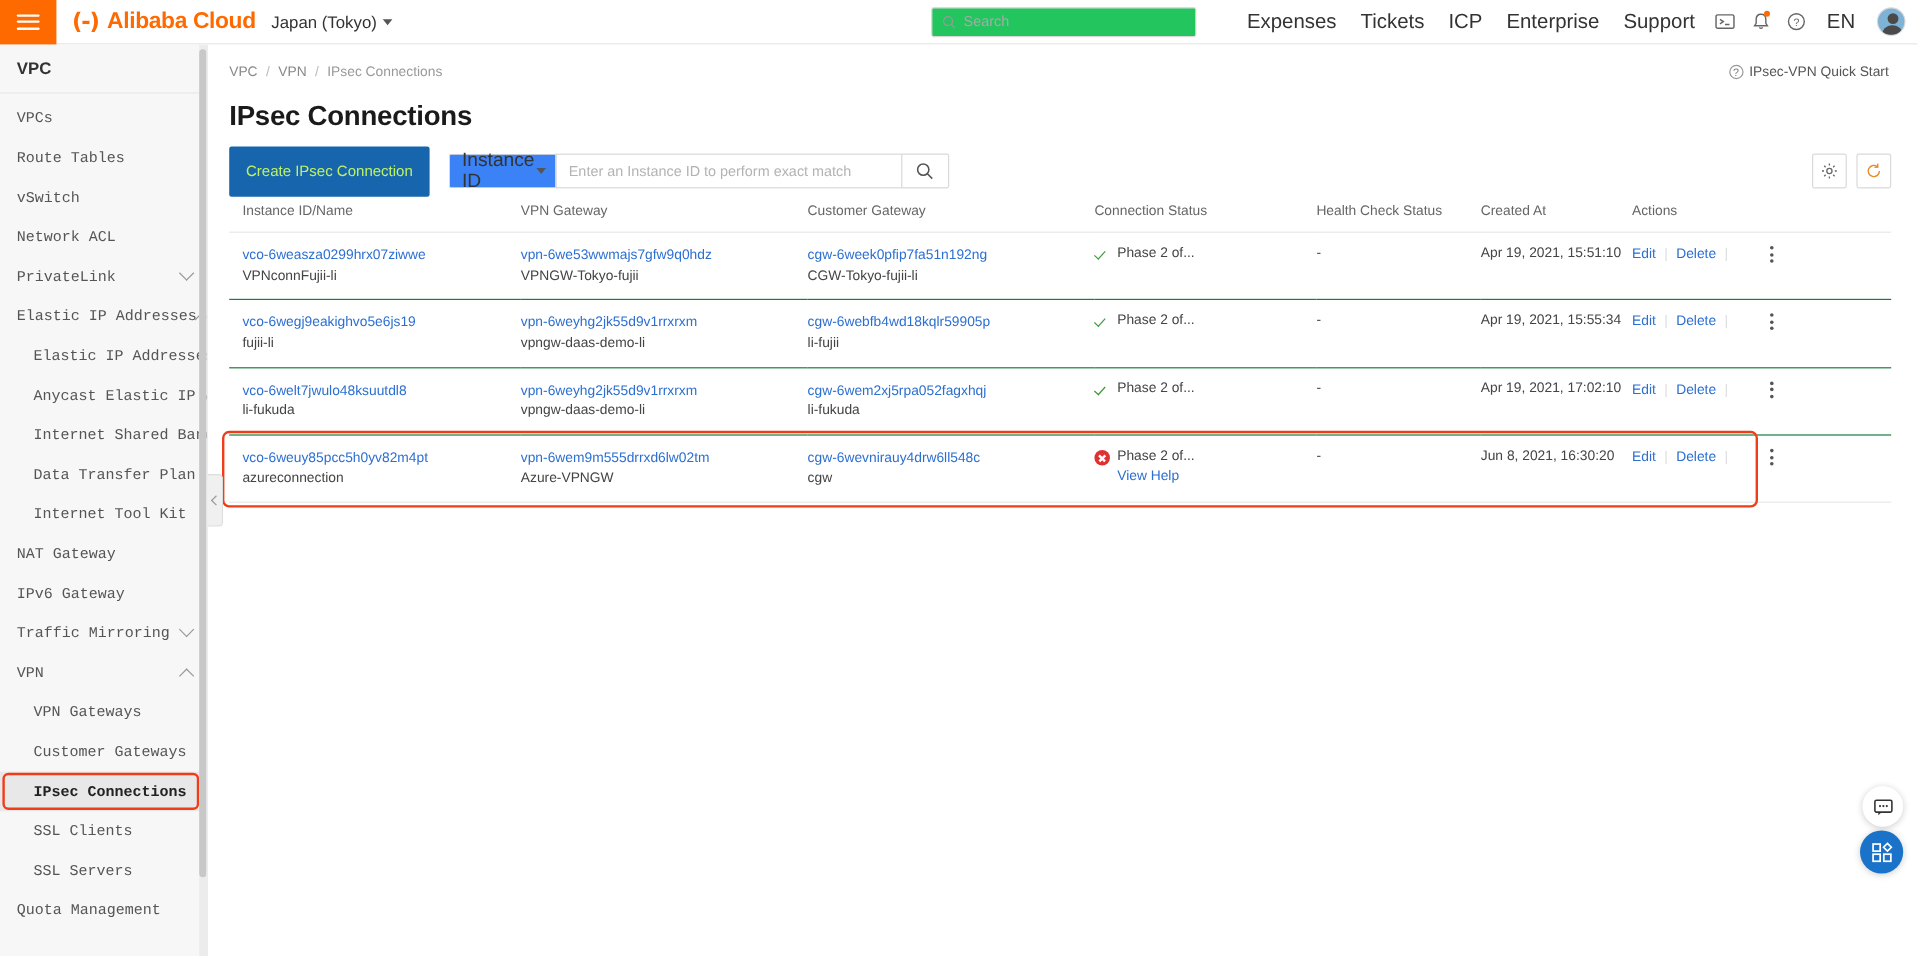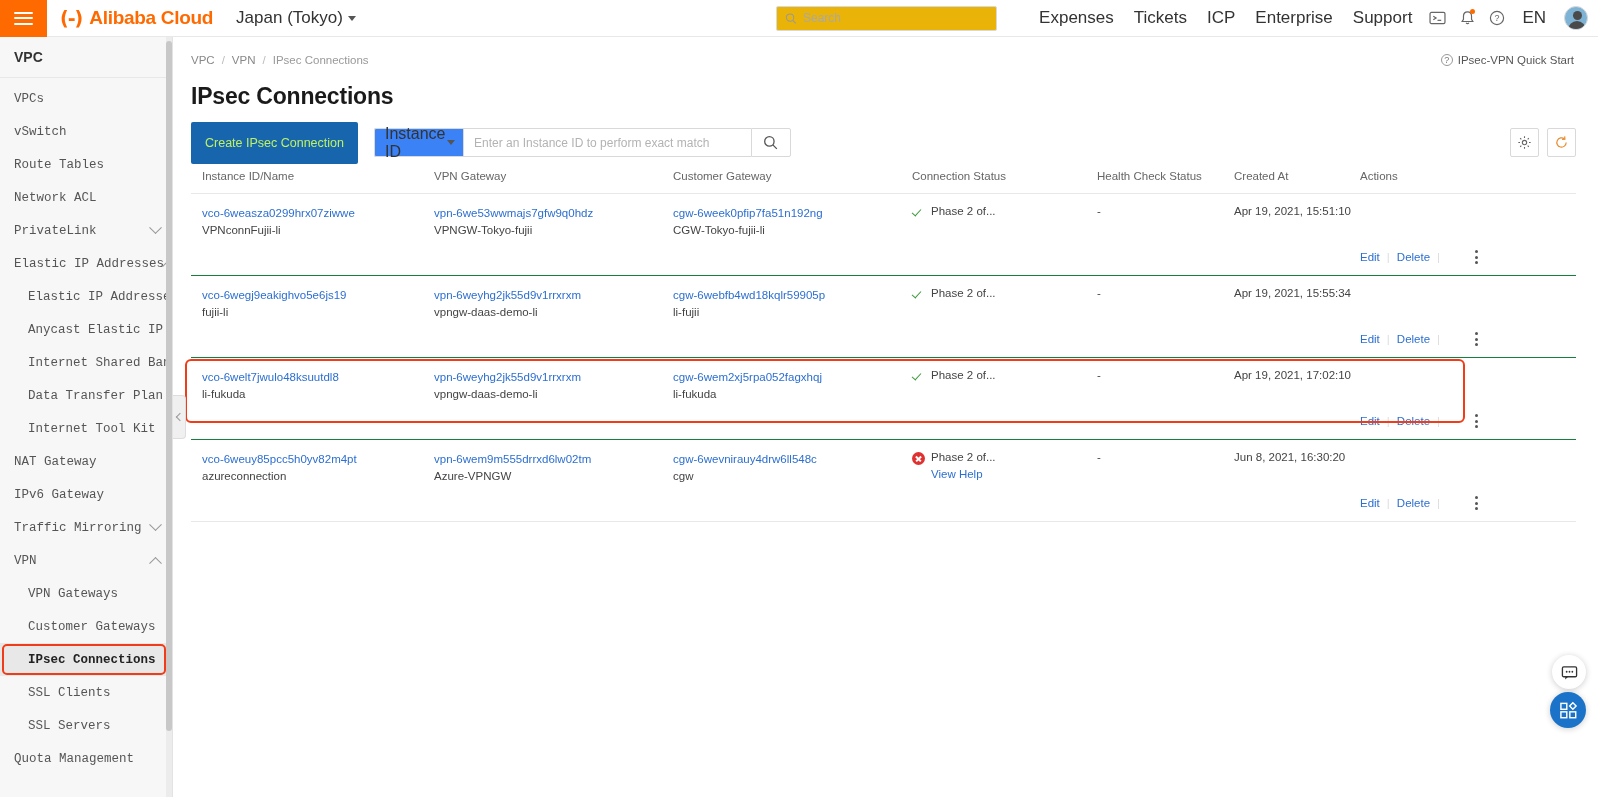--- a/index.html
+++ b/index.html
@@ -30,35 +30,35 @@
     margin-left: 13px; flex: 0 0 auto; cursor: pointer;
   }
   .brand-mark {
     font-size: 19px; font-weight: bold; color: #ff6a00; letter-spacing: -1px;
     font-family: "DejaVu Sans", sans-serif;
   }
   .brand-name {
     font-size: 19px; font-weight: bold; color: #ff6a00; letter-spacing: -0.3px;
   }
   .region {
-    margin-left: 23px; font-size: 17px; color: #333;
+    margin-left: 13px; font-size: 14px; color: #333;
     display: flex; align-items: center; gap: 5px; cursor: pointer;
   }
   .caret-dn {
     width: 0; height: 0; border-left: 4px solid transparent;
     border-right: 4px solid transparent; border-top: 5px solid #555;
   }
   .top-right {
     margin-left: auto; display: flex; align-items: center;
     height: 37px; padding-right: 10px; gap: 0;
   }
   .search-box {
     width: 221px; height: 25px; border: 1px solid #d9d9d9; border-radius: 2px;
     display: flex; align-items: center; padding: 0 8px; gap: 6px;
-    background: #eab308; margin-right: 32px;
+    background: #22c55e; margin-right: 32px;
   }
   .search-box input {
     border: none; outline: none; font-size: 12px; color: #333;
     width: 100%; font-family: "Liberation Sans", sans-serif; background: transparent;
   }
   .search-box input::placeholder { color: #a9a9a9; }
   .top-link {
     font-size: 17px; color: #333; padding: 0 10px; cursor: pointer;
     white-space: nowrap;
   }
@@ -229,21 +229,21 @@
     width: 13px; height: 13px; border-radius: 50%; background: #e03131;
     flex: 0 0 auto; margin-top: 1px; position: relative;
   }
   .ico-err::before, .ico-err::after {
     content: ''; position: absolute; left: 3px; top: 6px;
     width: 7px; height: 1.6px; background: #fff;
   }
   .ico-err::before { transform: rotate(45deg); }
   .ico-err::after { transform: rotate(-45deg); }
   .view-help { color: #2c6fd1; cursor: pointer; margin-top: 5px; display: block; }
-  .actions-cell { display: flex; align-items: center; gap: 0; margin-top: 45px; }
+  .actions-cell { display: flex; align-items: center; gap: 0; }
   .act-lnk { color: #2c6fd1; cursor: pointer; }
   .act-sep { color: #ddd; margin: 0 7px; }
   .kebab {
     margin-left: 28px; cursor: pointer; display: flex; flex-direction: column;
     gap: 2.5px; align-items: center;
   }
   .kebab i { width: 3px; height: 3px; border-radius: 50%; background: #555; display: block; }
   .row-ring {
     position: absolute; border: 2.5px solid #f03c18; border-radius: 6px;
     pointer-events: none; z-index: 5;
@@ -323,24 +323,24 @@
   </div>
 </div>
 
 <div class="sidebar">
   <div class="side-title">VPC</div>
   <div class="side-list" id="side-list">
       <div class="side-item">
         <span class="lbl">VPCs</span>
       </div>
       <div class="side-item">
+        <span class="lbl">Route Tables</span>
+      </div>
+      <div class="side-item">
         <span class="lbl">vSwitch</span>
-      </div>
-      <div class="side-item">
-        <span class="lbl">Route Tables</span>
       </div>
       <div class="side-item">
         <span class="lbl">Network ACL</span>
       </div>
       <div class="side-item">
         <span class="lbl">PrivateLink</span>
         <span class="chev down"></span>
       </div>
       <div class="side-item">
         <span class="lbl">Elastic IP Addresses</span>

